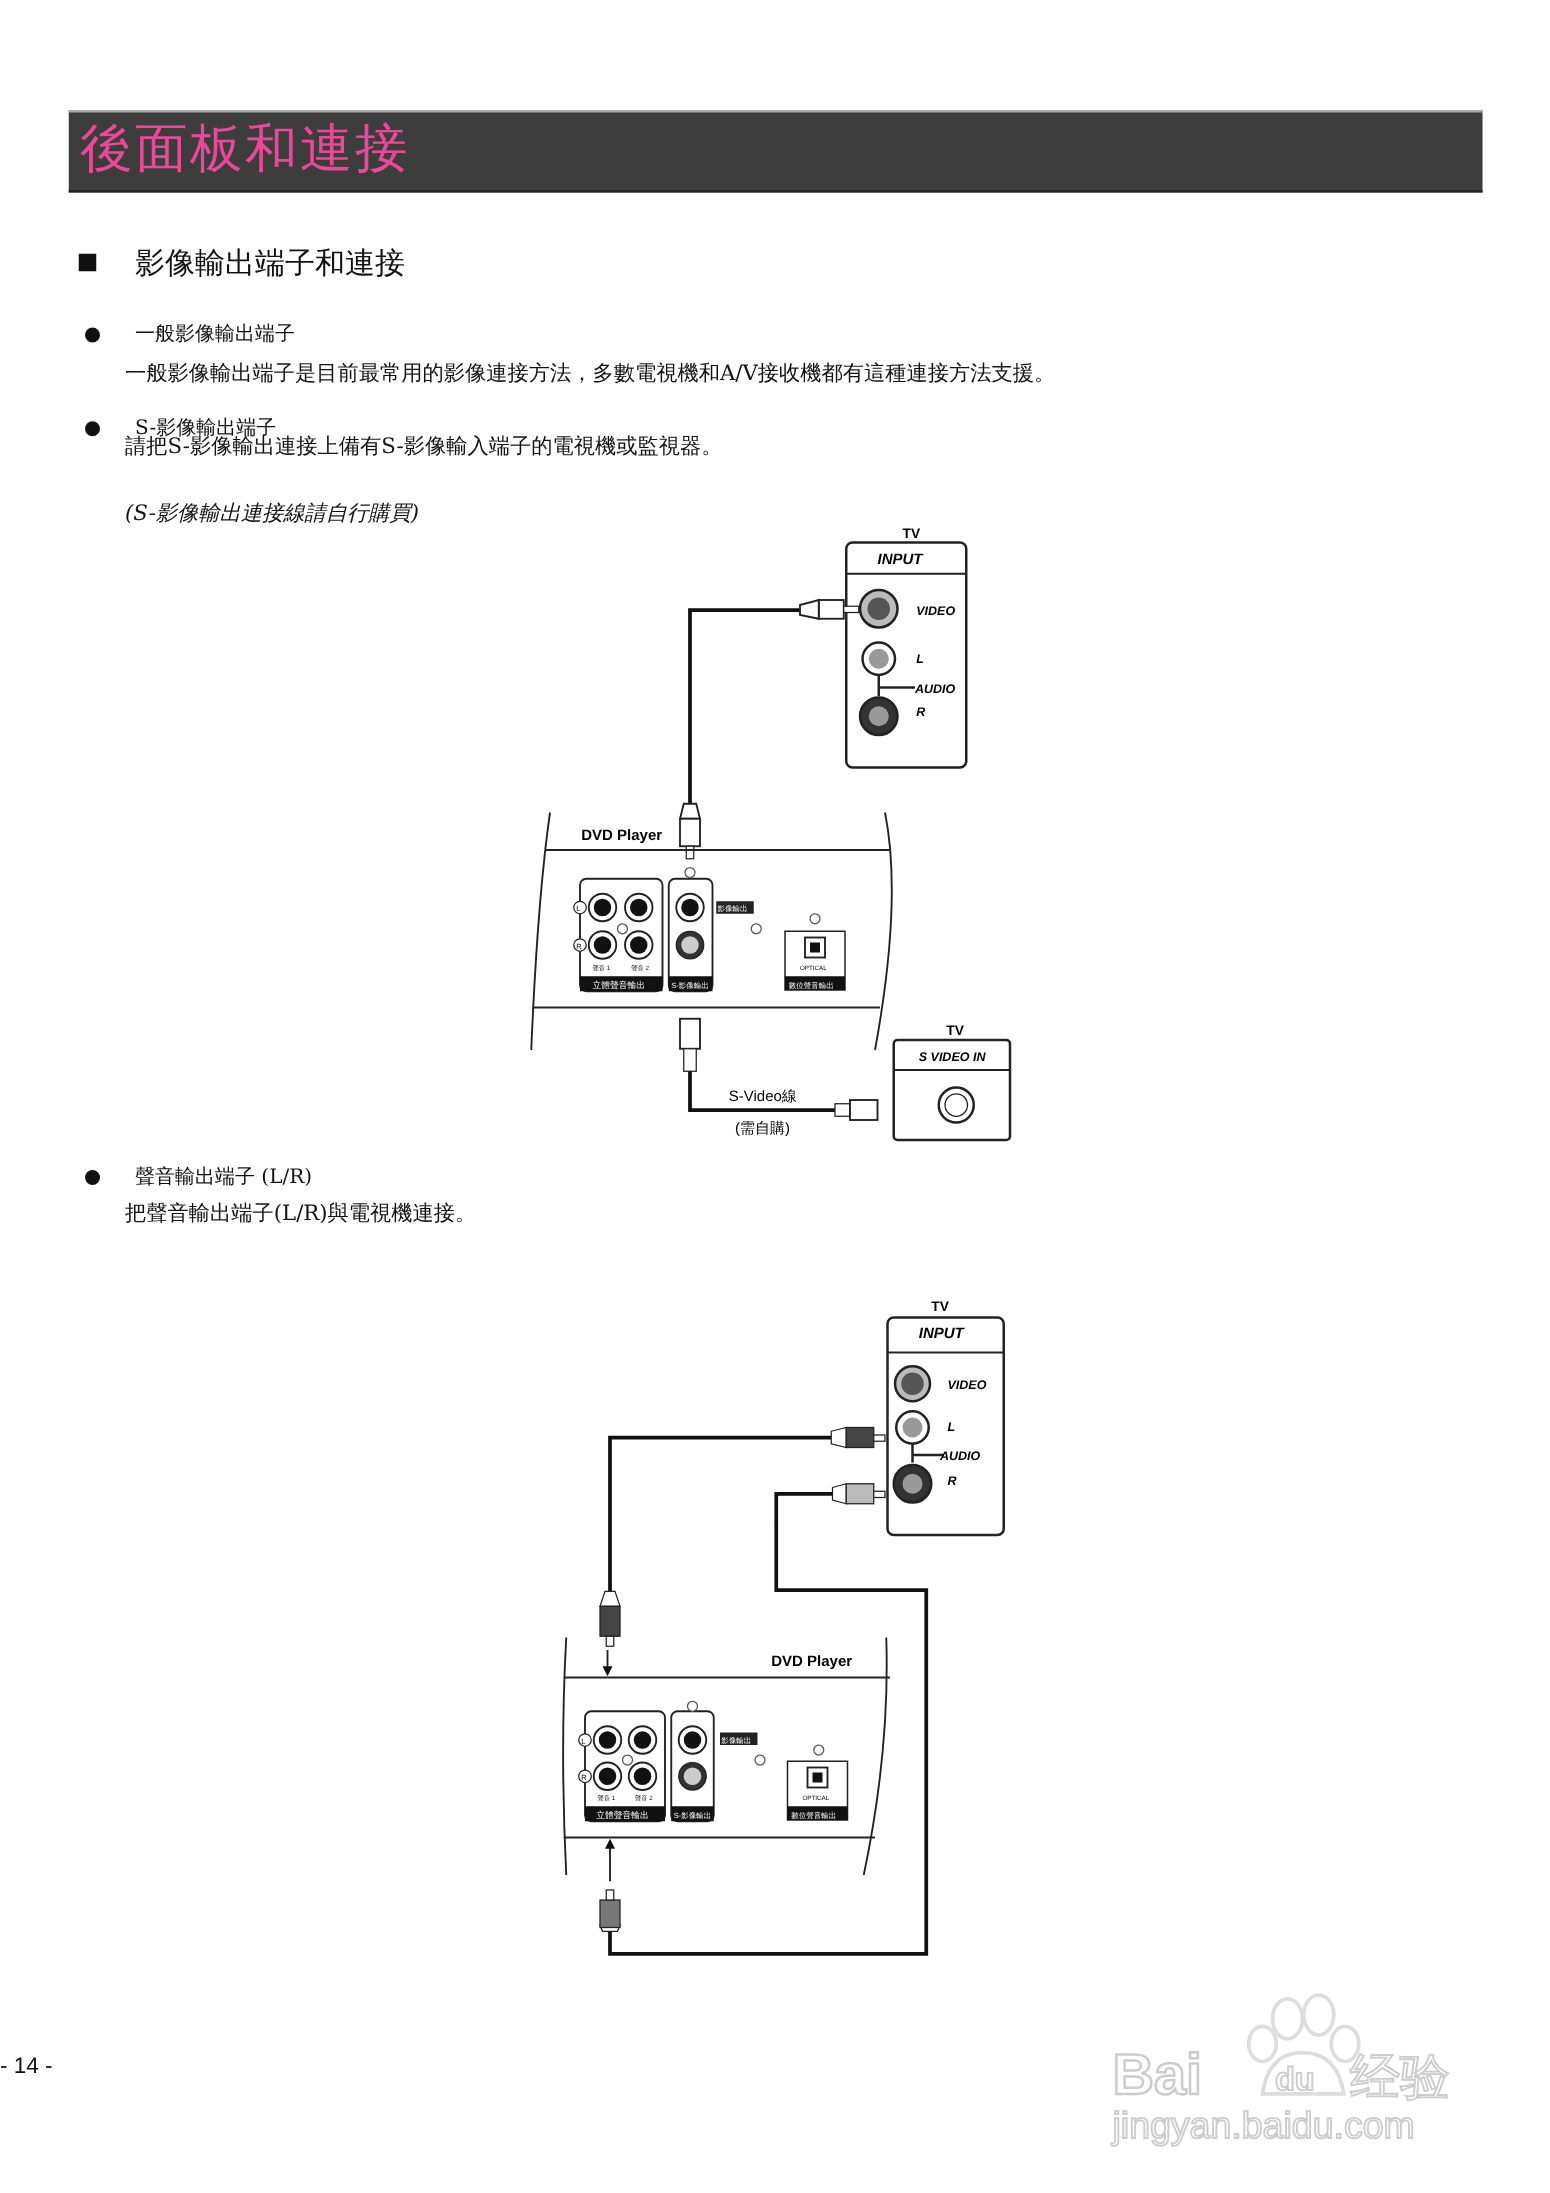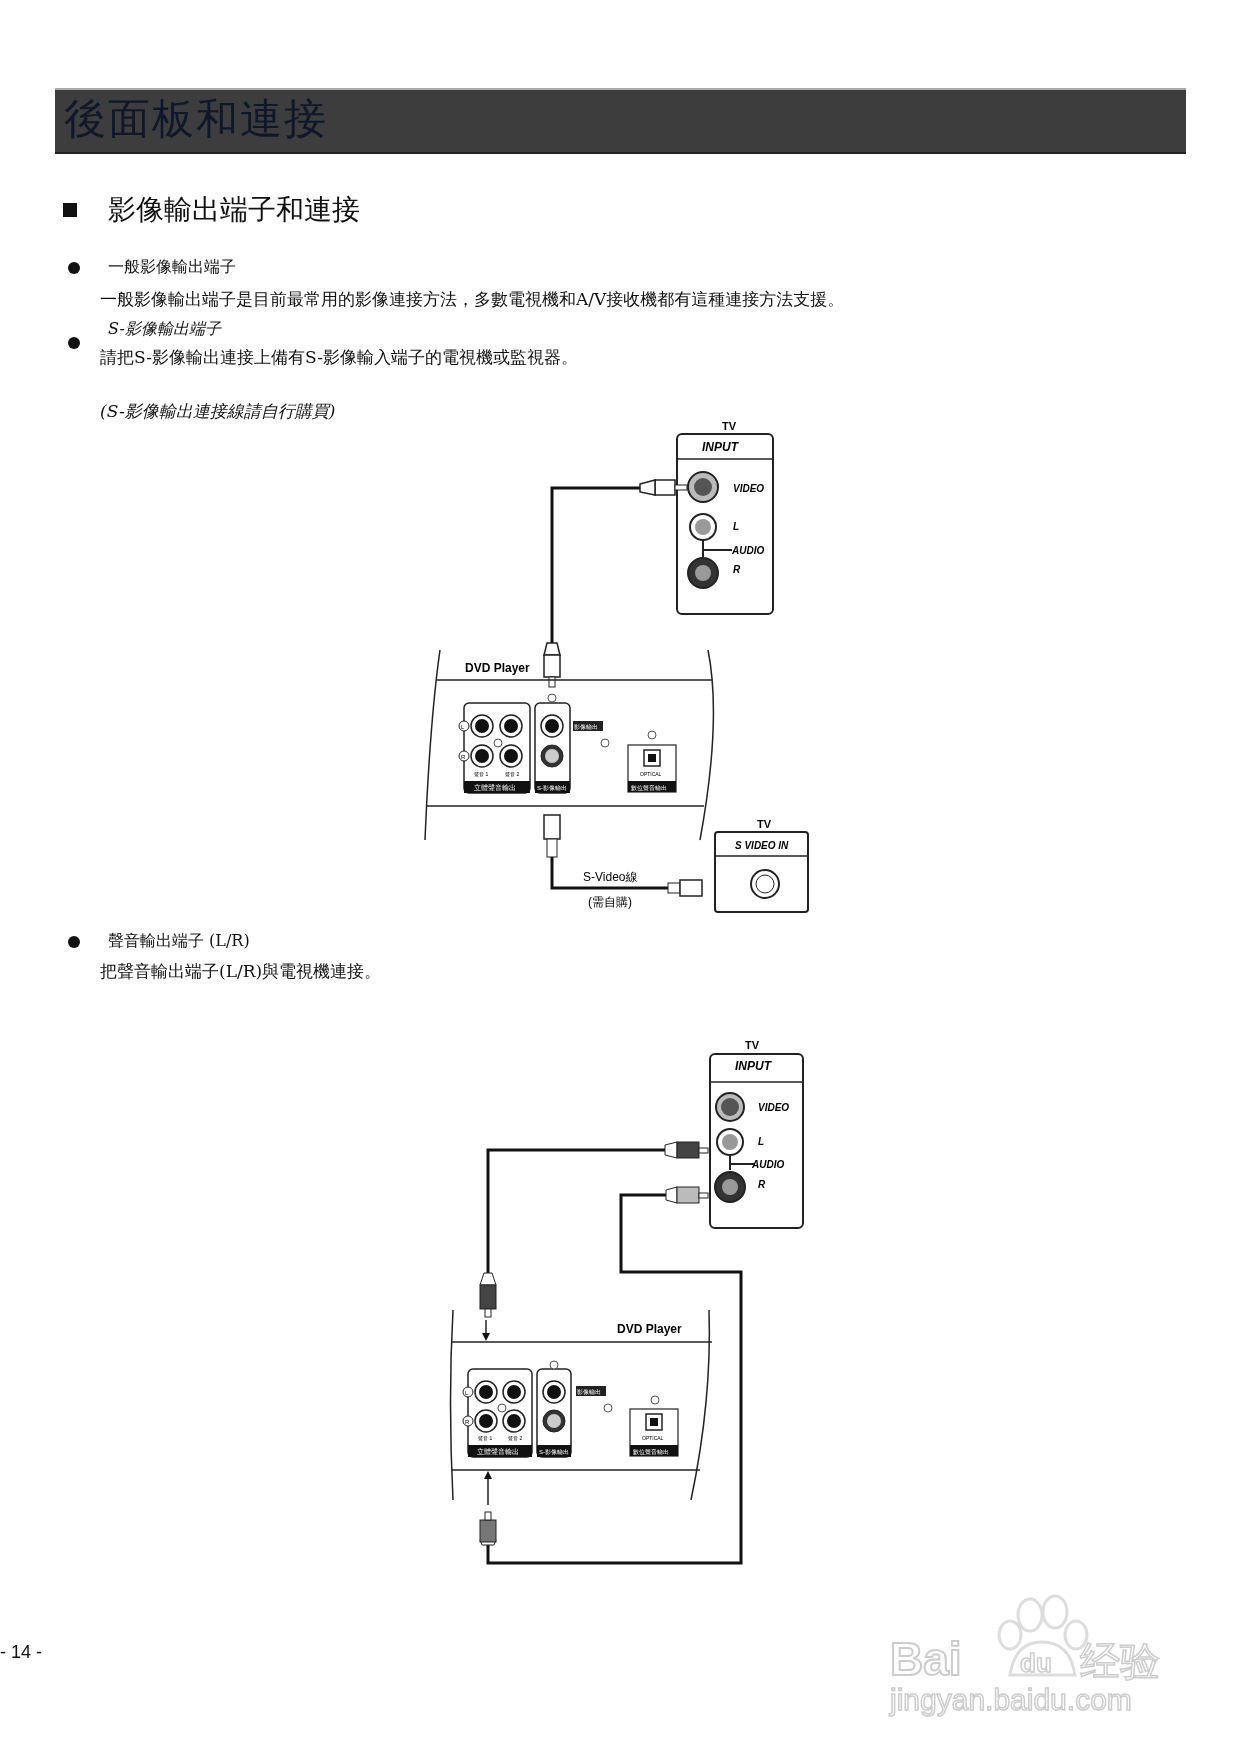--- a/index.html
+++ b/index.html
@@ -1,21 +1,21 @@
 <!DOCTYPE html>
 <html><head>
 <meta charset="utf-8">
 <style>
   html,body{margin:0;padding:0;background:#fff;}
   body{width:1240px;height:1754px;position:relative;overflow:hidden;font-family:"DejaVu Serif",serif;color:#111;}
   .abs{position:absolute;}
   .header-bar{left:55px;top:88px;width:1131px;height:62px;background:#3d3d3d;border-top:2px solid #aaa;border-bottom:2px solid #222;}
-  .header-title{left:64px;top:93px;font-size:42px;color:#0f172a;font-family:"DejaVu Sans",sans-serif;letter-spacing:2px;line-height:52px;}
+  .header-title{left:64px;top:93px;font-size:42px;color:#ec4899;font-family:"DejaVu Sans",sans-serif;letter-spacing:2px;line-height:52px;}
   .sec-square{left:63px;top:203px;width:14px;height:14px;background:#111;}
-  .sec-title{left:108px;top:194px;font-size:28px;line-height:32px;}
+  .sec-title{left:108px;top:194px;font-size:24px;line-height:32px;}
   .bullet{width:12px;height:12px;border-radius:50%;background:#111;}
   .sub-title{font-size:16px;line-height:28px;}
   .para{font-size:17px;line-height:26px;}
   .page-num{left:0;width:1240px;top:1642px;text-align:left;font-family:"Liberation Sans",sans-serif;font-size:18px;}
   .watermark{left:880px;top:1580px;width:300px;height:140px;}
   svg text{font-family:"Liberation Sans",sans-serif;}
 </style>
 </head>
 <body>
 
@@ -23,21 +23,21 @@
 <div class="abs header-title">後面板和連接</div>
 
 <div class="abs sec-square"></div>
 <div class="abs sec-title">影像輸出端子和連接</div>
 
 <div class="abs bullet" style="left:68px;top:262px;"></div>
 <div class="abs sub-title" style="left:108px;top:253px;">一般影像輸出端子</div>
 <div class="abs para" style="left:100px;top:286px;">一般影像輸出端子是目前最常用的影像連接方法，多數電視機和A/V接收機都有這種連接方法支援。</div>
 
 <div class="abs bullet" style="left:68px;top:337px;"></div>
-<div class="abs sub-title" style="left:108px;top:315px;font-style:italic;">S-影像輸出端子</div>
+<div class="abs sub-title" style="left:108px;top:328px;">S-影像輸出端子</div>
 <div class="abs para" style="left:100px;top:344px;">請把S-影像輸出連接上備有S-影像輸入端子的電視機或監視器。</div>
 <div class="abs para" style="left:100px;top:398px;font-style:italic;">(S-影像輸出連接線請自行購買)</div>
 
 <svg class="abs" style="left:0;top:0;" width="1240" height="930">
 
   <text x="722" y="430" font-size="11" font-weight="bold">TV</text>
   <rect x="677" y="434" width="96" height="180" rx="5" fill="#fff" stroke="#222" stroke-width="2"></rect>
   <line x1="677" y1="459" x2="773" y2="459" stroke="#222" stroke-width="1.5"></line>
   <text x="702" y="451" font-size="12" font-weight="bold" font-style="italic">INPUT</text>
   <circle cx="703" cy="487" r="15" fill="#bbb" stroke="#222" stroke-width="2"></circle>

